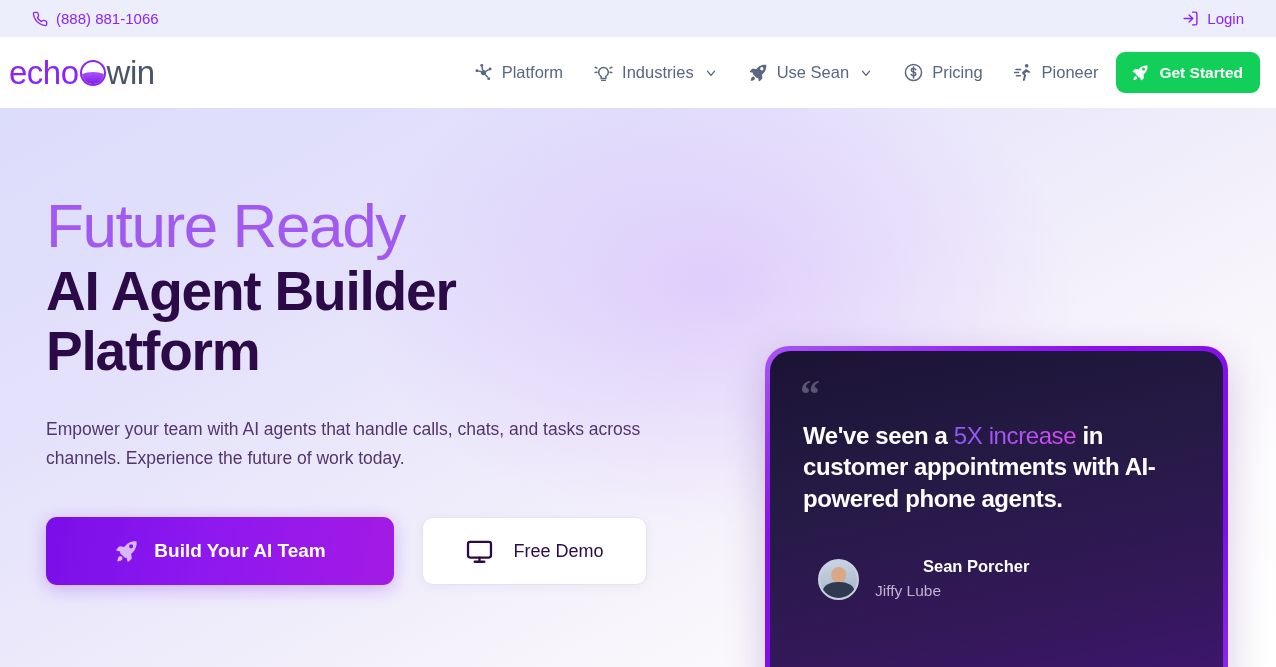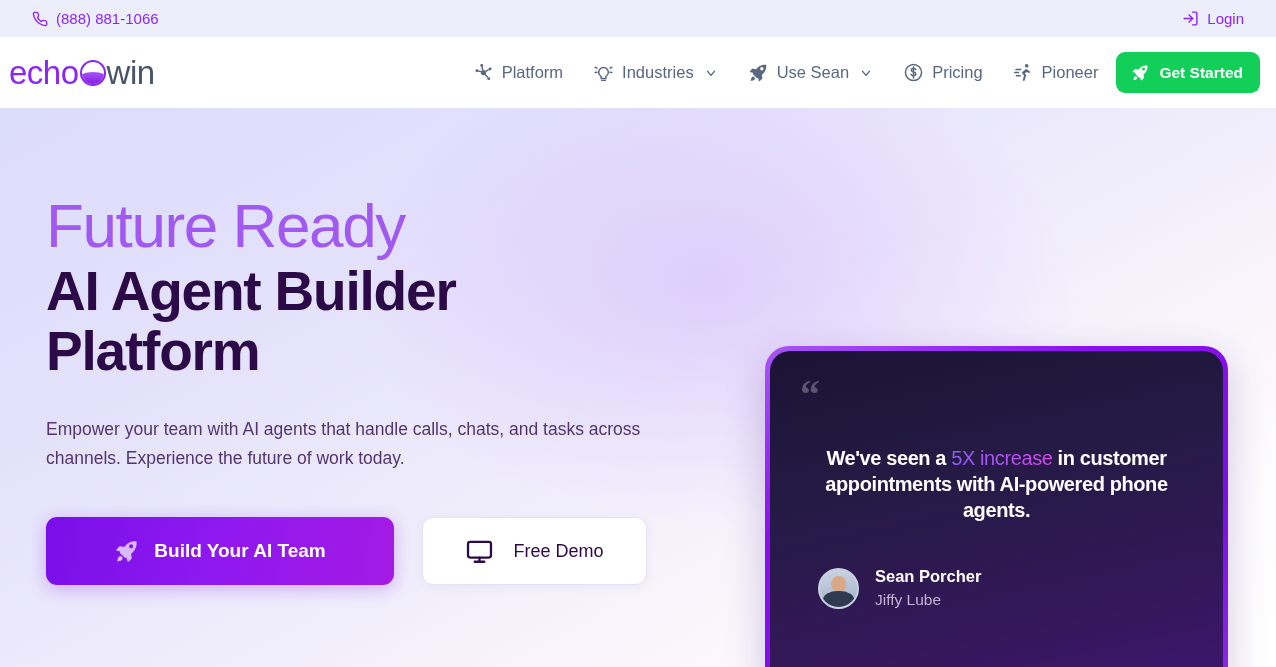--- a/index.html
+++ b/index.html
@@ -114,22 +114,22 @@
     background: linear-gradient(168deg, #1b1335 0%, #241a44 30%, #331858 62%, #3f1571 88%, #451a78 100%);
     position: relative; padding: 26px 30px 24px 30px;
     display: flex; flex-direction: column;
   }
   .quote-mark {
     font-size: 40px; line-height: 0.7; color: #5b5570;
     font-family: "Liberation Serif", serif; font-weight: 700;
     position: absolute; top: 30px; left: 30px; letter-spacing: -1px;
   }
   .quote-body {
-    margin-top: 68px; text-align: center;
-    font-size: 20px; font-weight: 700; line-height: 1.31;
+    margin-top: 43px; text-align: left;
+    font-size: 24px; font-weight: 700; line-height: 1.31;
     color: #ffffff; letter-spacing: -0.4px; padding: 0 3px;
   }
   .hl {
     font-weight: 400;
     background: linear-gradient(96deg, #8b5cf6 0%, #a855f7 38%, #d946ef 100%);
     -webkit-background-clip: text; background-clip: text;
     -webkit-text-fill-color: transparent; color: #b565f0;
   }
   .author { display: flex; align-items: center; gap: 16px; margin-top: 42px; padding-left: 18px; }
   .avatar-lg {
@@ -138,21 +138,21 @@
     background: linear-gradient(170deg, #cdd6e4 0%, #9fb0c6 100%); position: relative;
   }
   .avatar-lg::before {
     content: ""; position: absolute; left: 50%; top: 17%; transform: translateX(-50%);
     width: 42%; height: 42%; border-radius: 50%; background: #d9a889;
   }
   .avatar-lg::after {
     content: ""; position: absolute; left: 50%; bottom: -6%; transform: translateX(-50%);
     width: 86%; height: 48%; border-radius: 46% 46% 0 0; background: #2d3a4f;
   }
-  .author-name { font-size: 16.5px; font-weight: 700; color: #ffffff; line-height: 1.3; }
+  .author-name { font-size: 16.5px; font-weight: 700; color: #ffffff; line-height: 1.3; margin-left: 48px; }
   .author-co { font-size: 15.5px; color: #bfb2d4; line-height: 1.45; margin-top: 2px; }
 </style>
 </head>
 <body>
 
 <div class="topbar">
   <a class="phone-link">
     <span>
       <svg class="icon-svg" width="16" height="16" viewBox="0 0 24 24" fill="none" stroke="#8b25f5" stroke-width="2" stroke-linecap="round" stroke-linejoin="round">
         <path d="M22 16.9v3a2 2 0 0 1-2.2 2 19.8 19.8 0 0 1-8.6-3.1 19.5 19.5 0 0 1-6-6A19.8 19.8 0 0 1 2.1 4.2 2 2 0 0 1 4.1 2h3a2 2 0 0 1 2 1.7c.1 1 .4 1.9.7 2.8a2 2 0 0 1-.5 2.1L8.1 9.9a16 16 0 0 0 6 6l1.3-1.3a2 2 0 0 1 2.1-.4c.9.3 1.8.6 2.8.7a2 2 0 0 1 1.7 2z"></path>

